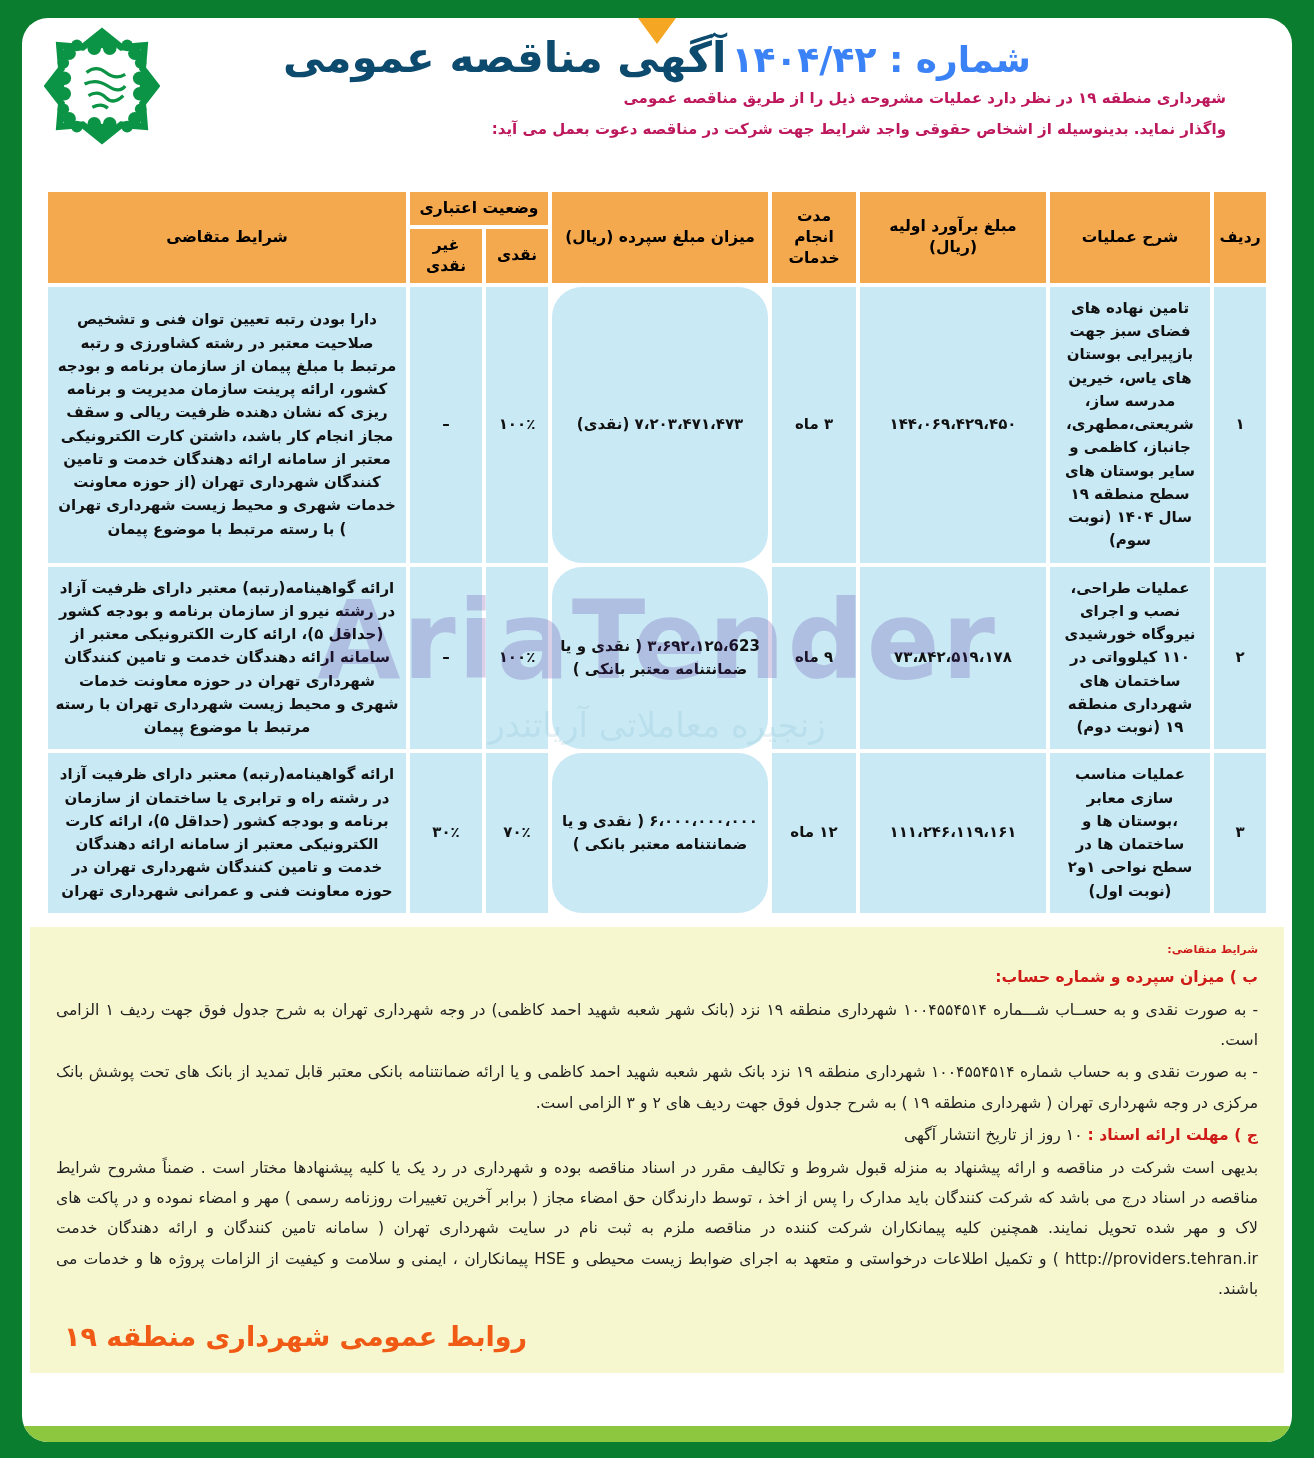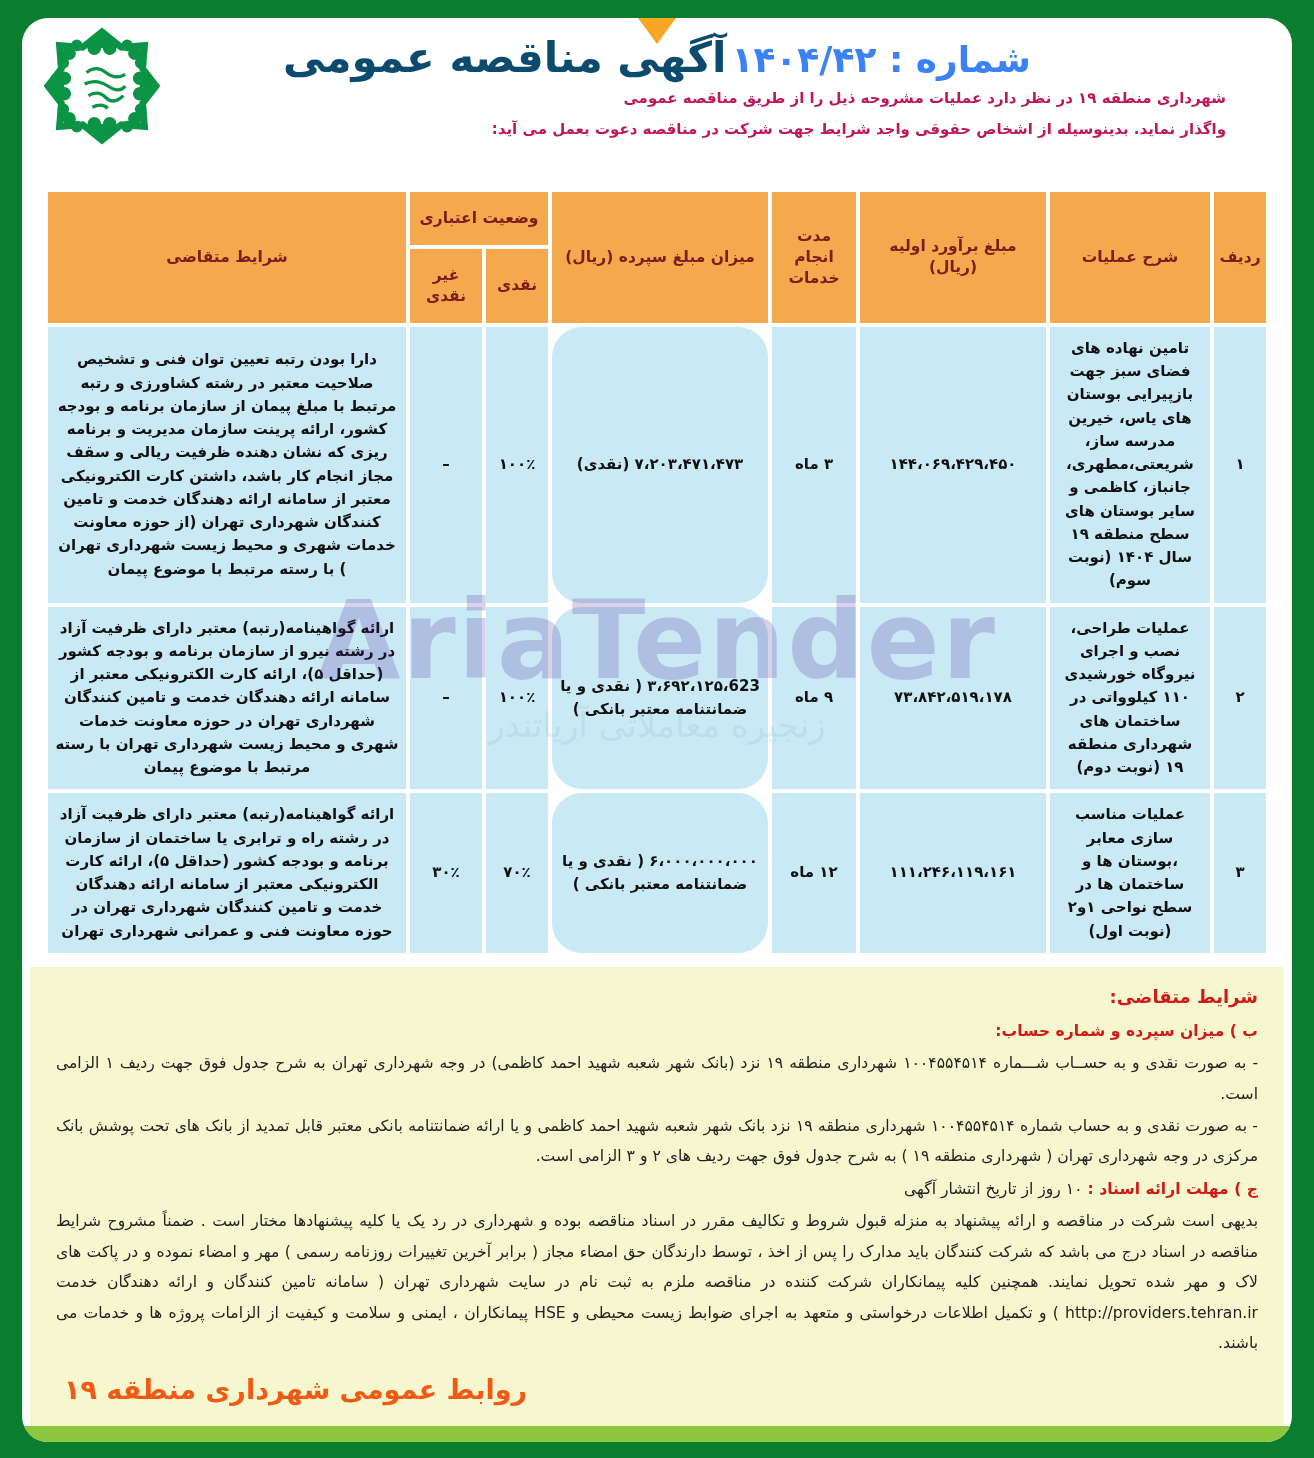--- a/index.html
+++ b/index.html
@@ -82,24 +82,24 @@
     padding: 10px 22px 4px 22px;
   }
   table.tender {
     width: 100%;
     border-collapse: separate;
     border-spacing: 4px;
     table-layout: fixed;
   }
   table.tender th {
     background: #f5a94e;
-    color: #7f1d1d;
+    color: #000000;
     font-size: 15.5px;
     font-weight: bold;
-    padding: 16px 4px;
+    padding: 6px 4px;
     vertical-align: middle;
     line-height: 1.35;
   }
   table.tender td {
     background: #c9e9f5;
     color: #111;
     font-size: 15px;
     font-weight: bold;
     padding: 10px 7px;
     vertical-align: middle;
@@ -128,21 +128,21 @@
     padding: 12px 26px 10px 26px;
     color: #222;
     font-size: 15.6px;
     line-height: 1.95;
     text-align: justify;
   }
   .notes .lbl  { color: #cf1b18; font-weight: bold; }
   .notes p { margin: 0 0 2px 0; }
   .notes p.r  { text-align: right; }
   .notes p.j  { text-align: justify; text-align-last: right; }
-  .notes .heading { font-size: 18px; }
+  .notes .heading { font-size: 11px; }
   .note-para { margin-top: 10px; line-height: 1.95; text-align: justify; text-align-last: right; }
   .url { font-family: "DejaVu Sans", sans-serif; direction: ltr; unicode-bidi: embed; }
 
   .signoff {
     margin: 6px 26px 0 8px;
     text-align: left;
     color: #f05a14;
     font-weight: bold;
     font-size: 27px;
     letter-spacing: -.5px;

